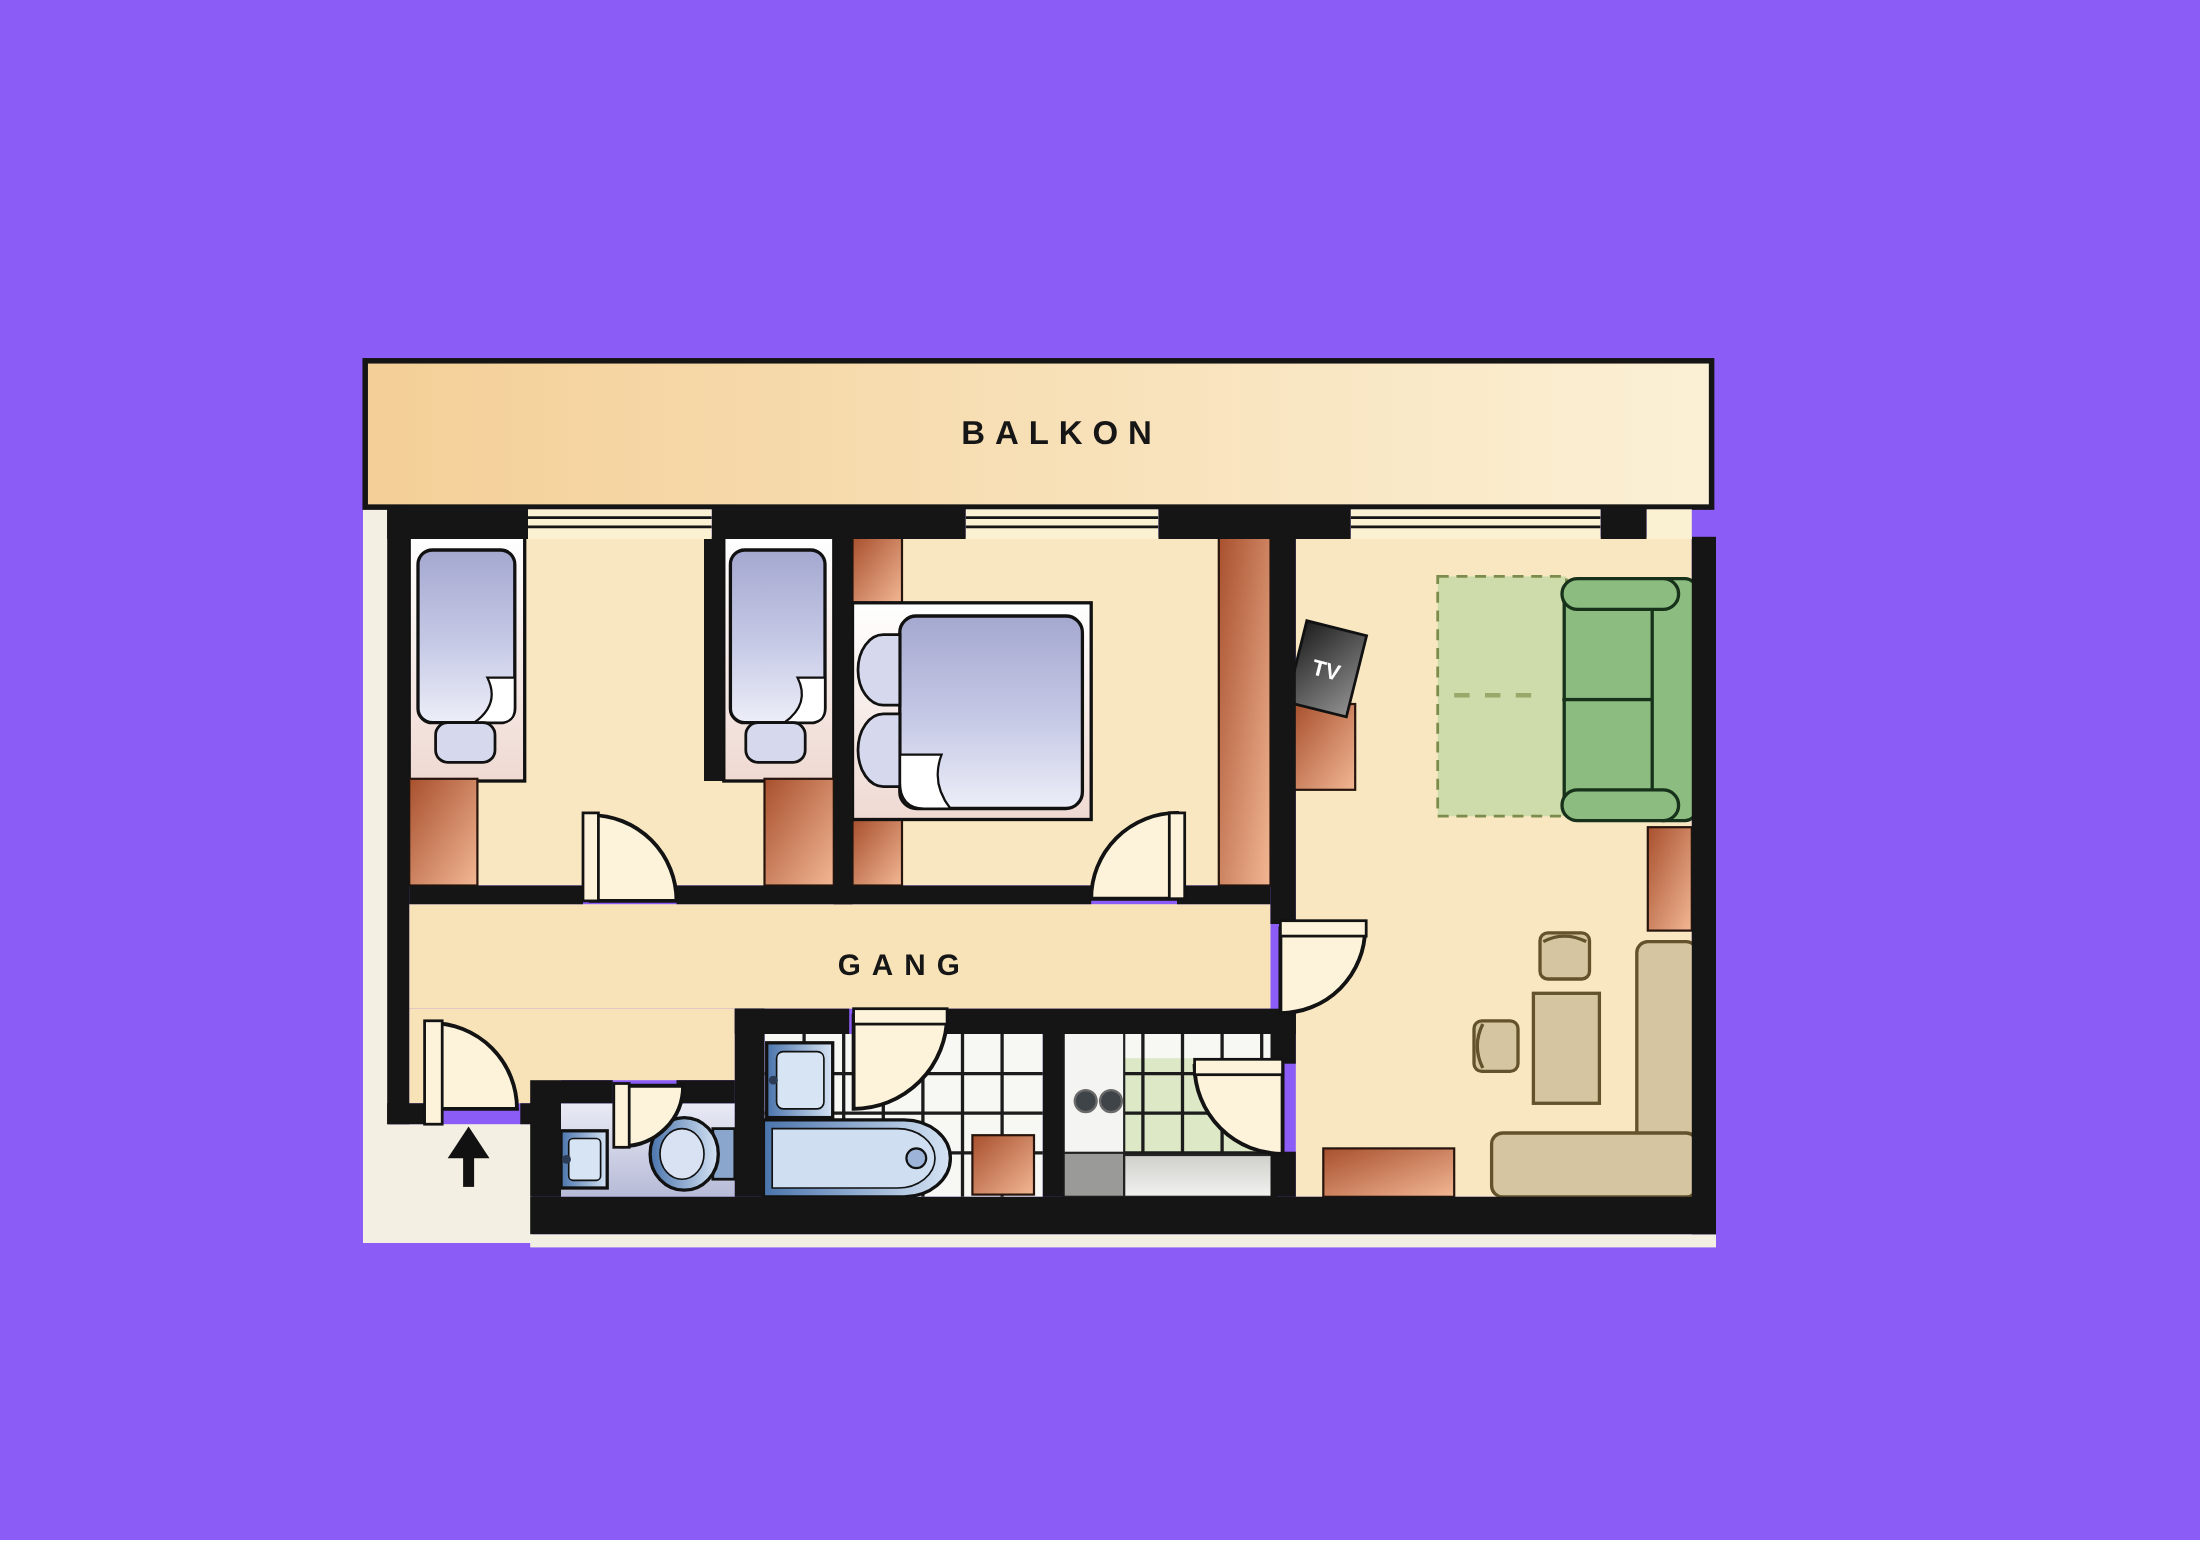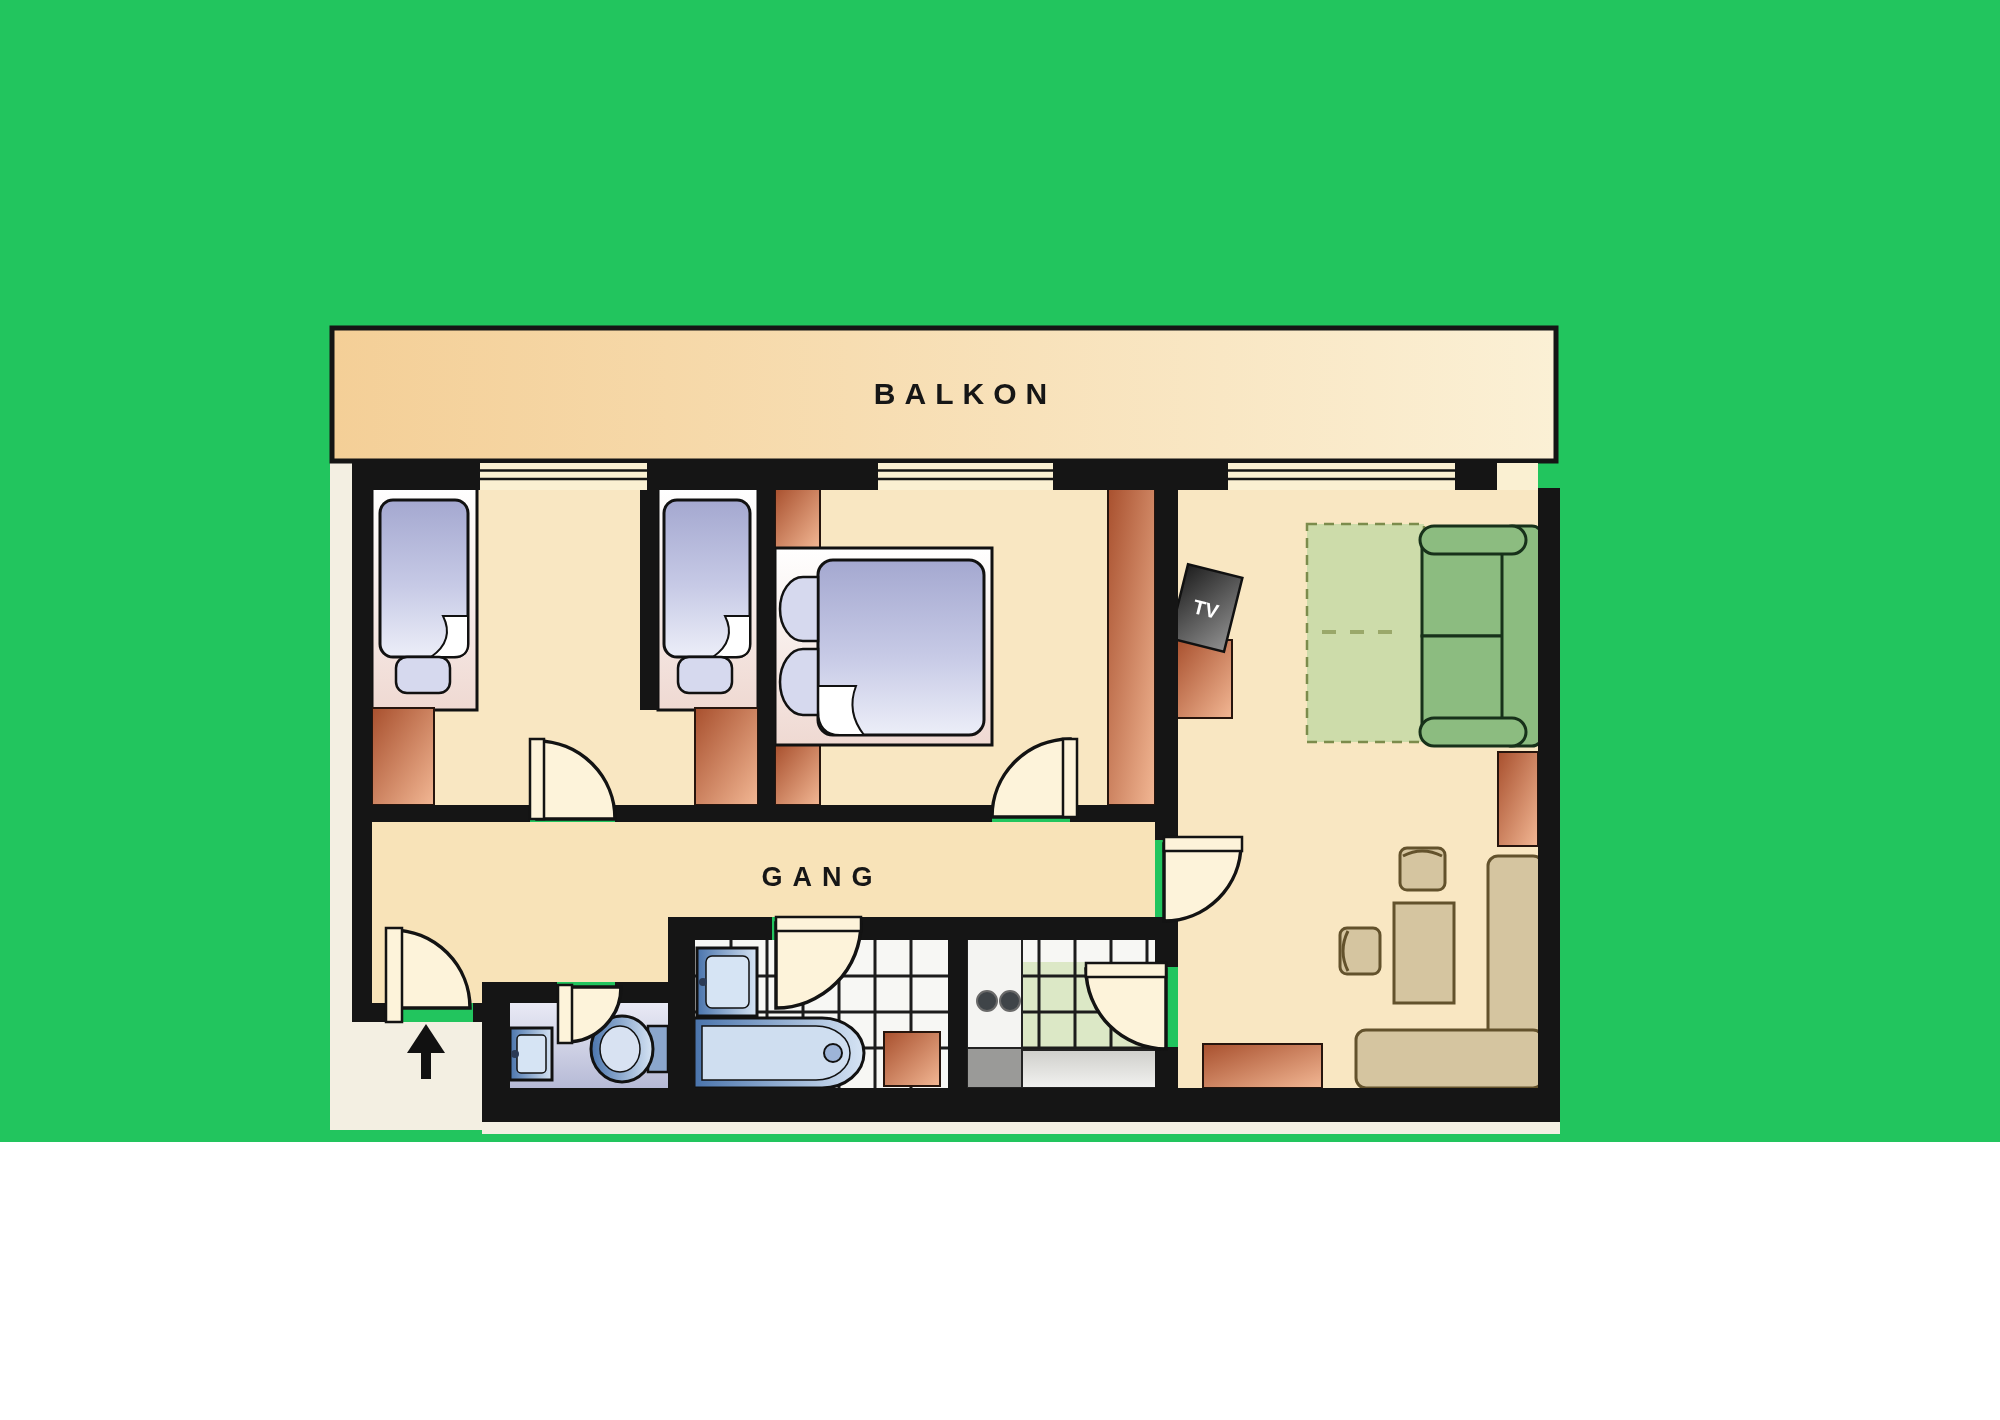--- a/index.html
+++ b/index.html
@@ -4,21 +4,21 @@
 <style>
   :root{
     --wall:#151515; --floor:#f9e7c2; --gang-floor:#f8e3b8; --balc-a:#f4cf97; --balc-b:#fbf0d5;
     --outside:#f3efe2; --terr-a:#a8502e; --terr-b:#f2b794; --bed-a:#a4a8d0; --bed-b:#eceef8;
     --pillow:#d6d9ee; --plat-a:#ffffff; --plat-b:#efd9d2; --blue-a:#4a74ac; --blue-b:#d6e4f4;
     --wcf-a:#e9eaf5; --wcf-b:#b6bad6; --tile:#f7f7f4; --tile-green:#dce8c6; --grid:#1c1c1c;
     --rug:#cddcaa; --rug-bd:#7c8c4c; --sofa:#8cbc80; --tan:#d5c5a0; --tan-bd:#63522c;
     --tv-a:#1f1f1f; --tv-b:#909090; --door:#fdf3da; --window:#faf0d2; --label:#161616;
   }
   html,body{margin:0;padding:0;background:#ffffff;}
-  .page{width:2000px;height:1142px;background:#22c55e;position:relative;overflow:hidden;}
+  .page{width:2000px;height:1400px;background:#8b5cf6;position:relative;overflow:hidden;}
   svg{display:block}
   .wall{fill:var(--wall);}
   .floor{fill:var(--floor);}
   .gangfloor{fill:var(--gang-floor);}
   .outside{fill:var(--outside);}
   .terr{fill:url(#gradTerr);stroke:#27150d;stroke-width:2;}
   .plat{fill:url(#gradPlat);stroke:#111;stroke-width:3;}
   .bed{fill:url(#gradBed);stroke:#111;stroke-width:3;}
   .pillow{fill:var(--pillow);stroke:#111;stroke-width:2.5;}
   .fold{fill:#ffffff;stroke:#111;stroke-width:2;}

